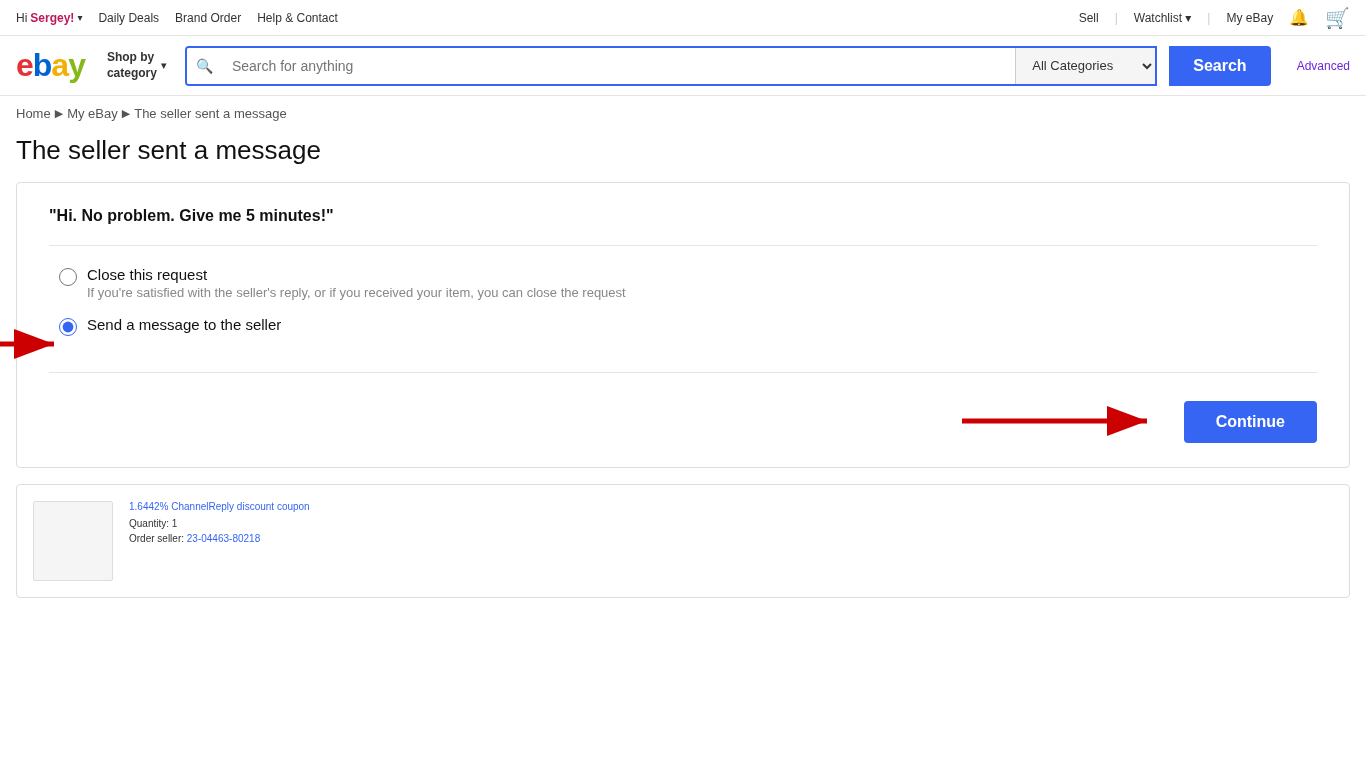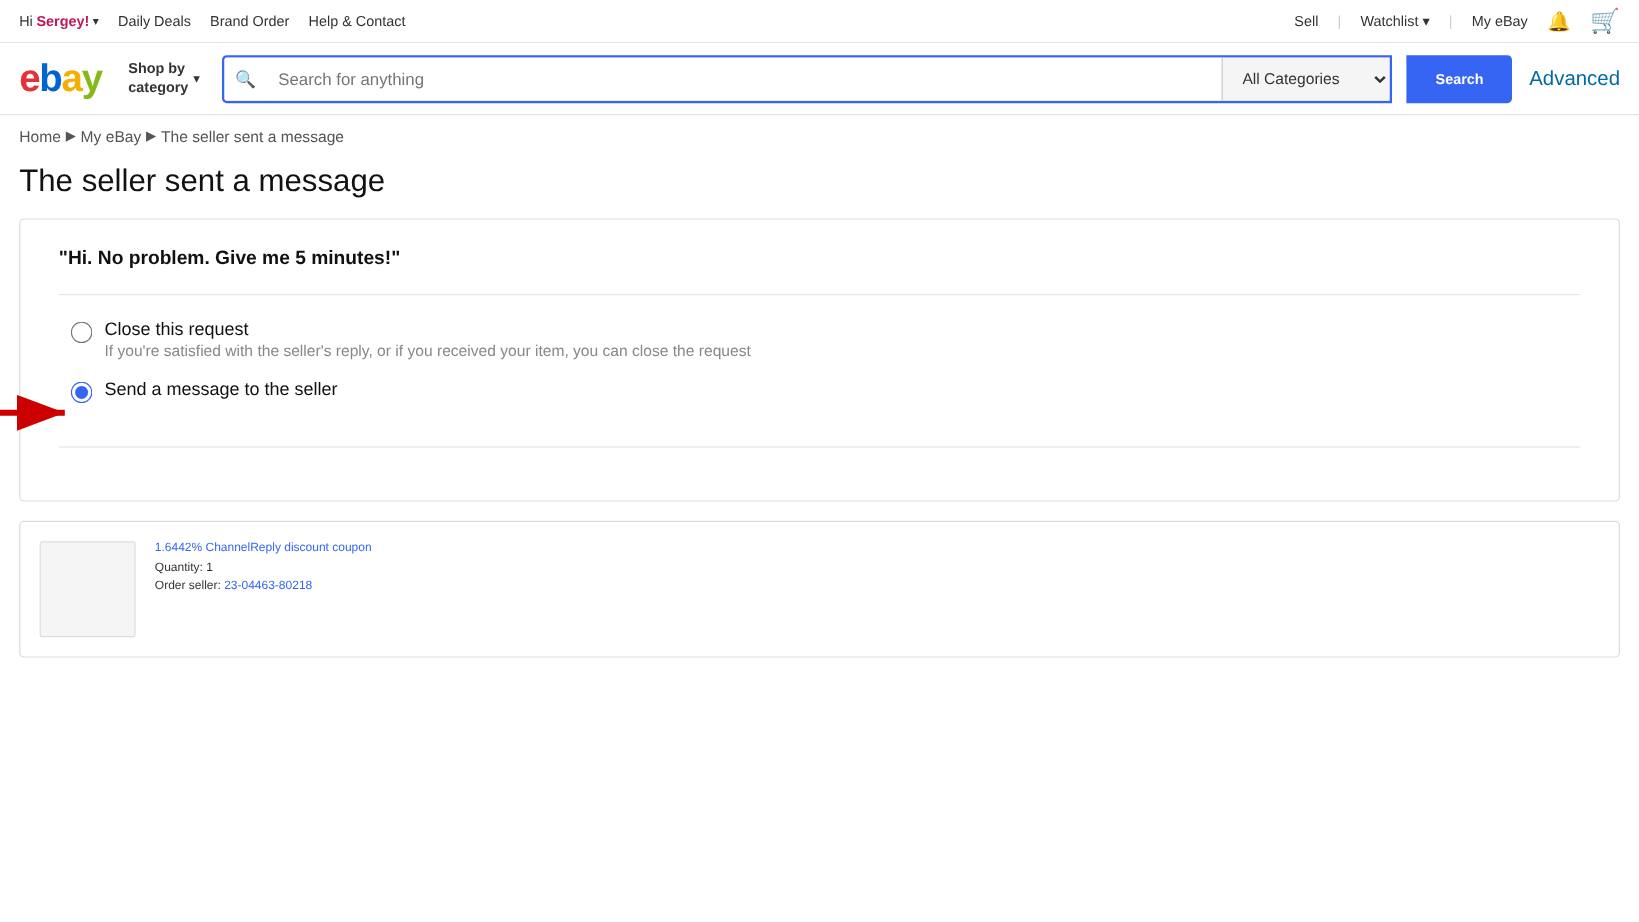--- a/index.html
+++ b/index.html
@@ -95,32 +95,32 @@
       cursor: pointer;
       outline: none;
       height: 100%;
       min-width: 140px;
     }
     .search-btn {
       background: #3665f3;
       color: #fff;
       border: none;
       padding: 0 24px;
-      font-size: 12px;
+      font-size: 16px;
       font-weight: bold;
       cursor: pointer;
       height: 40px;
       border-radius: 0 4px 4px 0;
     }
     .advanced-link {
-      font-size: 17px;
-      color: #0369a1;
+      font-size: 12px;
+      color: #6d28d9;
       text-decoration: none;
       white-space: nowrap;
-      margin-left: 2px;
+      margin-left: 14px;
     }
 
     
     .breadcrumb {
       padding: 10px 16px;
       font-size: 13px;
       color: #555;
       display: flex;
       align-items: center;
       gap: 4px;
@@ -314,20 +314,32 @@
     </div>
 
     <div class="option-row">
       <input type="radio" name="action" id="send-message" checked="" style="">
       <div>
         <label class="option-label" for="send-message">Send a message to the seller</label>
       </div>
     </div>
   </div>
 
+  <div class="continue-area" style="position:relative;">
+
+    <svg width="200" height="40" style="position:absolute; right:155px; top:8px;">
+      <defs>
+        <marker id="arrowhead2" markerWidth="8" markerHeight="6" refX="8" refY="3" orient="auto">
+          <polygon points="0 0, 8 3, 0 6" fill="#cc0000"></polygon>
+        </marker>
+      </defs>
+      <path d="M0,20 L185,20" stroke="#cc0000" stroke-width="5" fill="none" marker-end="url(#arrowhead2)"></path>
+    </svg>
+    <button class="continue-btn">Continue</button>
+  </div>
 </div>
 
 <div class="order-card">
   <div class="order-thumb"></div>
   <div class="order-info">
     <div><a href="#" class="order-link">1.6442% ChannelReply discount coupon</a></div>
     <div style="margin-top:6px;">Quantity: 1</div>
     <div style="margin-top:4px;">
       <span>Order seller: </span><a href="#" class="order-link">23-04463-80218</a>
     </div>

